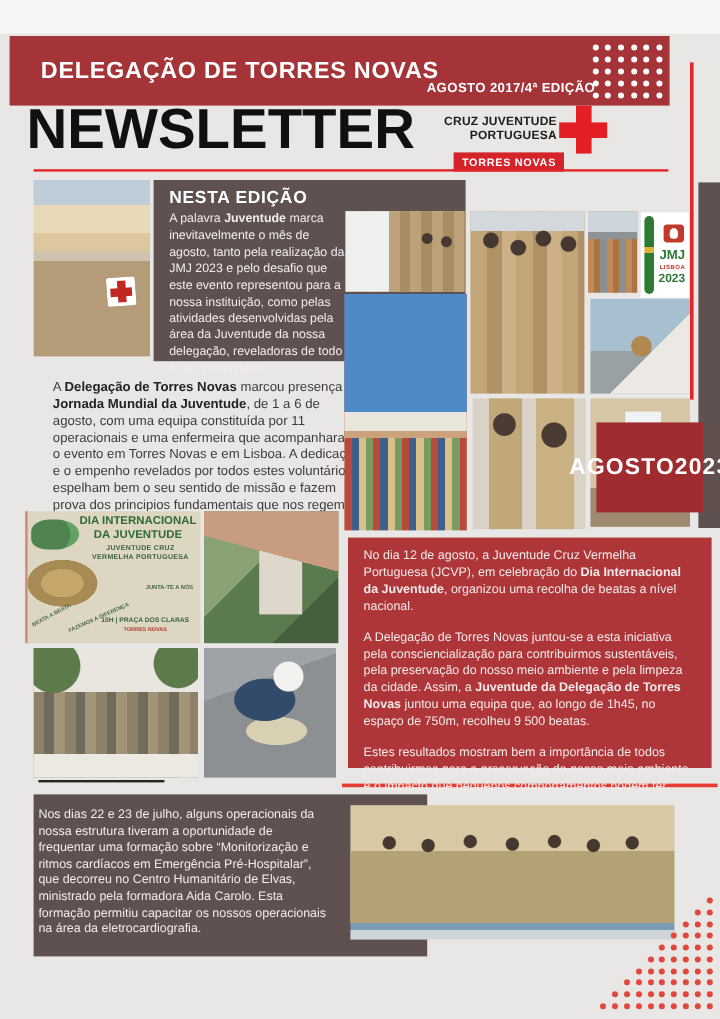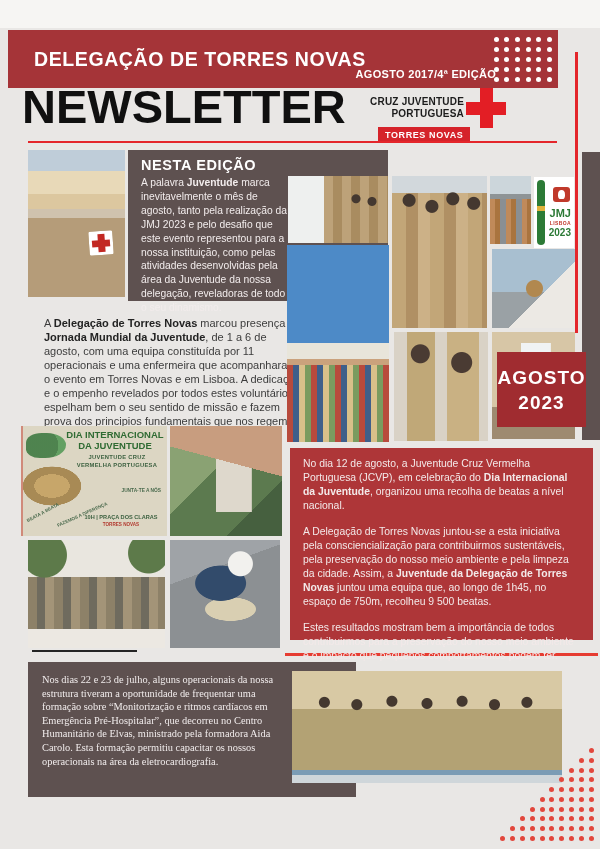--- a/index.html
+++ b/index.html
@@ -47,25 +47,25 @@
 
   .redbox{left:290px;top:448px;width:303px;height:192px;background:var(--box-red,#ae3638);box-sizing:border-box;
     padding:9px 13px;color:#f3e9e9;z-index:1;}
   .redbox p{margin:0 0 12px 0;font-size:10.4px;line-height:14px;}
   .redbox p:last-child{margin-bottom:0;}
 
   .divider2{left:285px;top:653px;width:313px;height:3px;background:#e63c31;}
   .blackline{left:32px;top:650px;width:105px;height:2px;background:#242424;}
 
   .brownbox{left:28px;top:662px;width:328px;height:135px;background:var(--brown,#5e5150);box-sizing:border-box;
-    padding:11px 14px;color:#f1ecec;z-index:0;font-family:Liberation Serif, serif;}
+    padding:11px 4px;color:#f1ecec;z-index:0;}
   .brownbox p{margin:0;width:243px;font-size:10.4px;line-height:13.6px;}
 
   .month-badge{left:497px;top:352px;width:89px;height:75px;background:#a02c30;color:#fff;z-index:5;
-    display:flex;flex-direction:column;align-items:center;justify-content:center;
+    display:flex;flex-direction:row;align-items:center;justify-content:center;
     font-size:19px;font-weight:700;letter-spacing:1px;line-height:25px;}
 
   
   .ph{position:absolute;z-index:2;background:#c9c6c2;}
   .ph-backshirt{left:28px;top:150px;width:97px;height:147px;background:
     linear-gradient(180deg,#bfcdd9 0 14%,#e8d9b8 14% 30%,#dcc79f 30% 40%,#cfc2ae 40% 46%,#b59c79 46% 100%);}
   .ph-backshirt::after{content:"";position:absolute;right:12%;top:55%;width:24px;height:24px;border-radius:2px;
     transform:rotate(-4deg);background:
     linear-gradient(#c22823 0 0) center/7px 18px no-repeat,
     linear-gradient(#c22823 0 0) center/18px 7px no-repeat,#fff;}

